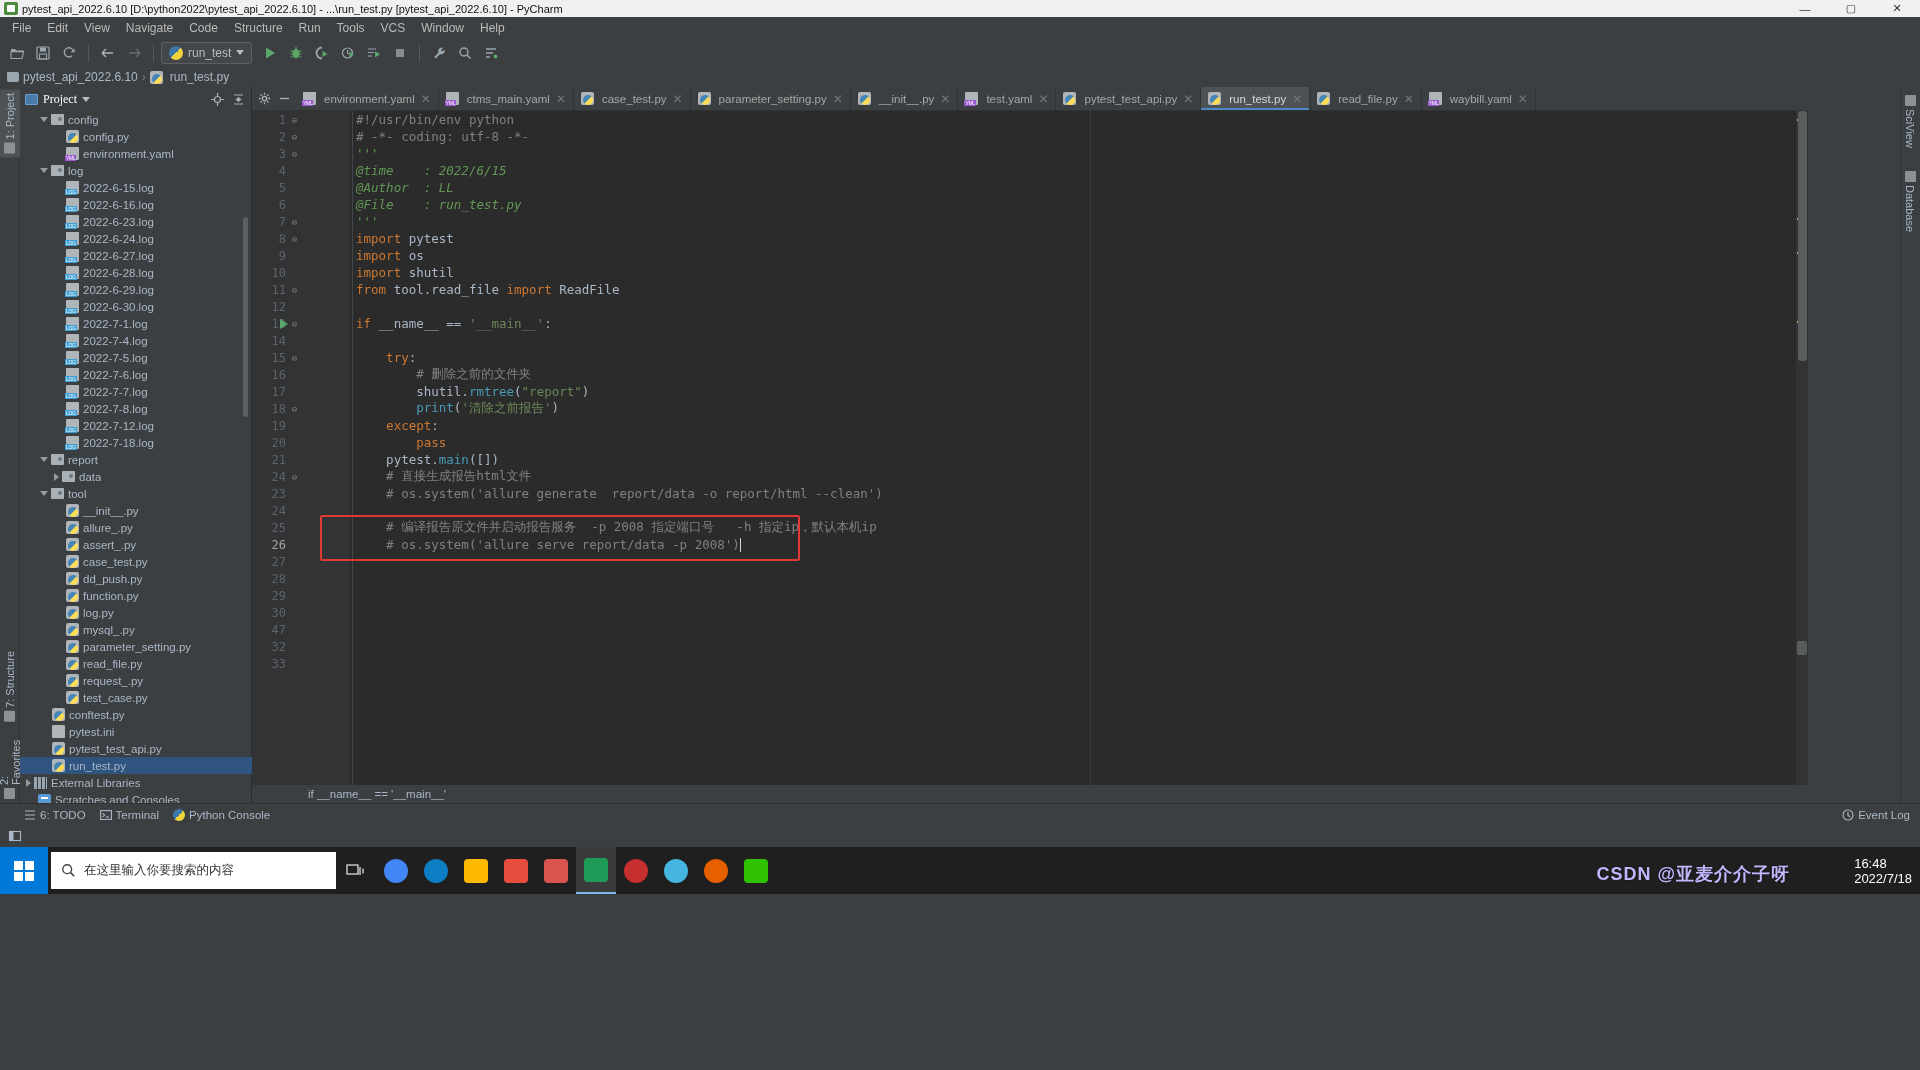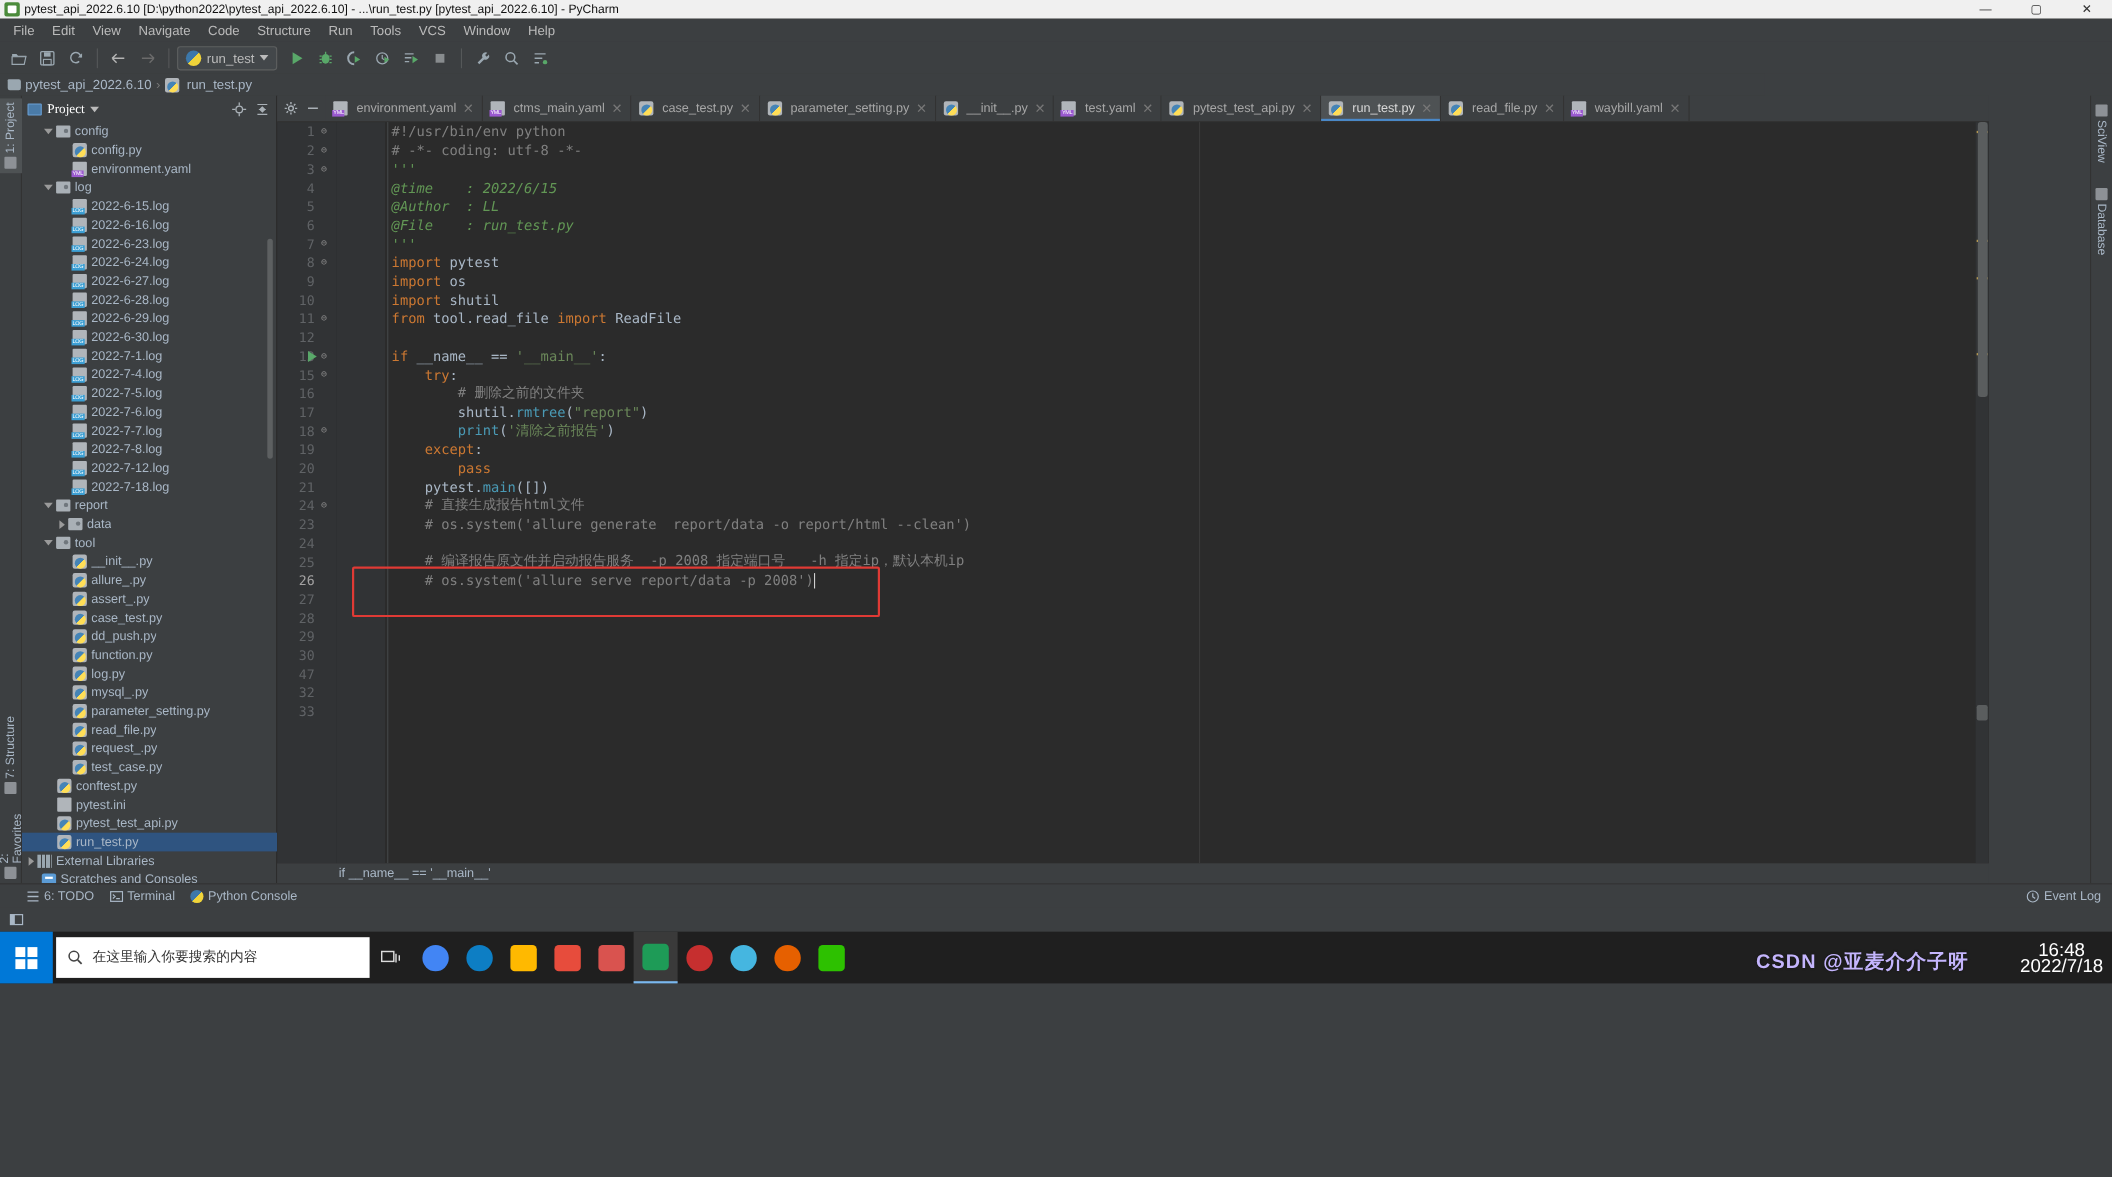--- a/index.html
+++ b/index.html
@@ -287,21 +287,21 @@
   .searchbox {
     width: 285px; height: 37px; margin-left: 3px; background: #fff;
     display: flex; align-items: center; gap: 8px; padding: 0 10px;
   }
   .searchbox .stext { font-size: 12.5px; color: #333; }
   .tbicon {
     width: 40px; height: 47px; display: flex; align-items: center; justify-content: center;
   }
   .tbicon.active { background: #3a3a3a; border-bottom: 2px solid #7ab8ef; }
   .clockzone {
-    position: absolute; right: 8px; text-align: center; color: #fff; font-size: 17px; line-height: 15px;
+    position: absolute; right: 8px; text-align: left; color: #fff; font-size: 13px; line-height: 15px;
   }
   .watermark {
     position: absolute; right: 130px; top: 862px;
     font-size: 18px; color: #c4b5fd; letter-spacing: 1px; font-weight: bold;
     text-shadow: 0 0 2px rgba(0,0,0,.5);
   }
   svg { display: block; }
 </style>
 </head>
 <body>
@@ -952,20 +952,24 @@
         <span class="lnum">12</span>
         <span class="codetext"></span>
       </div>
       <div class="cline">
         <span class="lnum">13</span>
         <span class="runmark"></span>
         <span class="fold">⊖</span>
         <span class="codetext"><span class="c-kw">if </span><span class="c-def">__name__ </span><span class="c-def">== </span><span class="c-str">'__main__'</span><span class="c-def">:</span></span>
       </div>
       <div class="cline">
+        <span class="lnum">14</span>
+        <span class="codetext"></span>
+      </div>
+      <div class="cline">
         <span class="lnum">15</span>
         <span class="fold">⊖</span>
         <span class="codetext"><span class="c-kw">    try</span><span class="c-def">:</span></span>
       </div>
       <div class="cline">
         <span class="lnum">16</span>
         <span class="codetext"><span class="c-cmt">        # 删除之前的文件夹</span></span>
       </div>
       <div class="cline">
         <span class="lnum">17</span>

